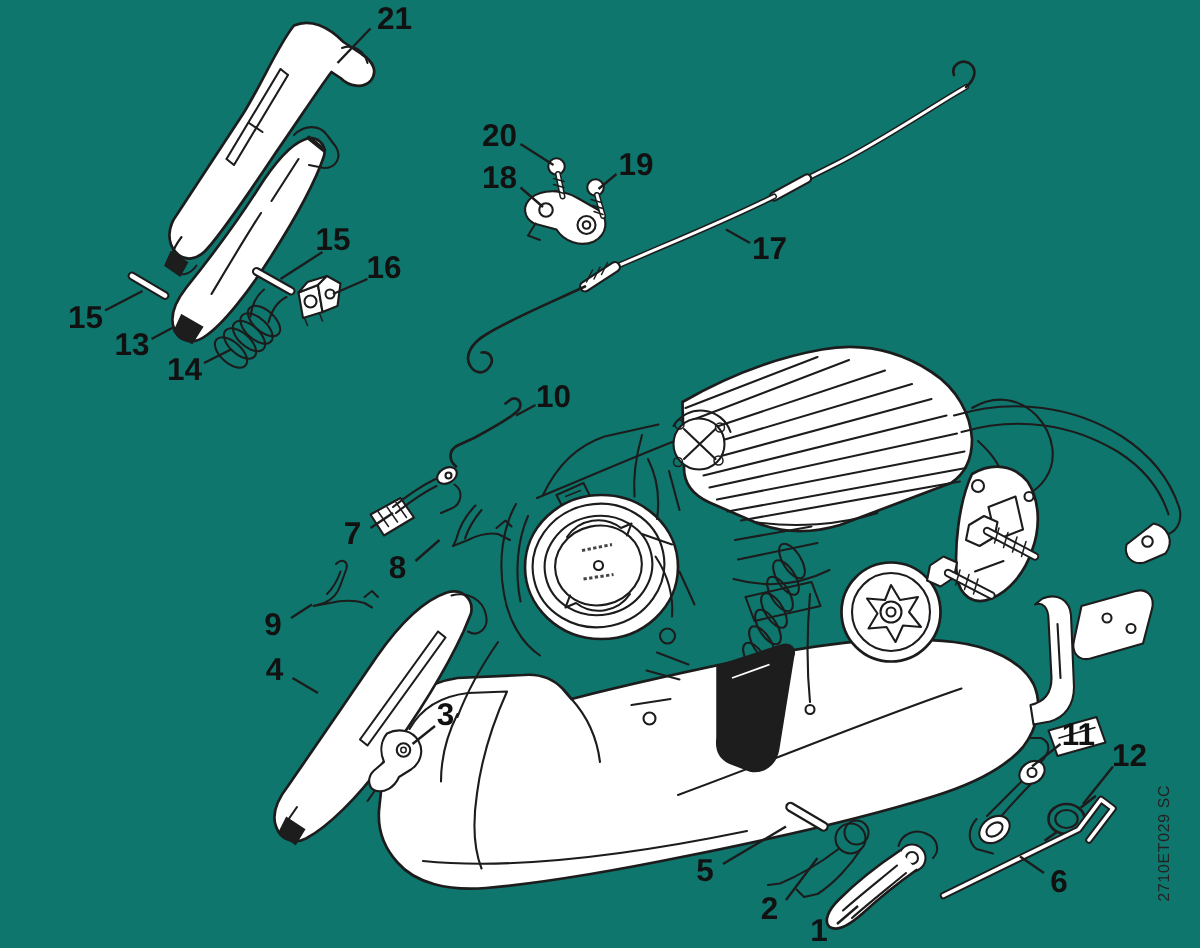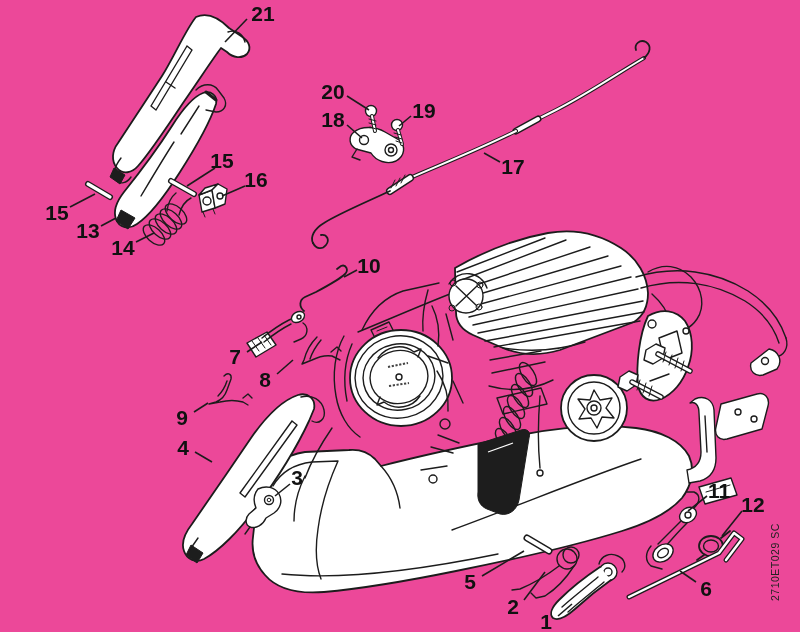--- a/index.html
+++ b/index.html
@@ -1,17 +1,17 @@
 <!DOCTYPE html>
 <html><head>
 <meta charset="utf-8">
 <style>
   html,body{margin:0;padding:0;background:#f3f3f3;}
   .stage{
-    position:relative;width:800px;height:632px;background:#ec4899;
+    position:relative;width:800px;height:632px;background:#0f766e;
     font-family:"Liberation Sans", sans-serif;overflow:hidden;
   }
   svg{display:block}
   .ln{stroke:#1c1c1c;fill:none;stroke-width:1.4;stroke-linecap:round;stroke-linejoin:round;}
   .ln2{stroke:#1c1c1c;fill:none;stroke-width:1.8;stroke-linecap:round;stroke-linejoin:round;}
   .thin{stroke:#1c1c1c;fill:none;stroke-width:1;stroke-linecap:round;}
   .wfill{fill:#ffffff;}
   .dark{fill:#1d1d1d;stroke:#1d1d1d;}
   .ro{stroke:#1c1c1c;fill:none;stroke-linecap:round;stroke-linejoin:round;}
   .ri{stroke:#ffffff;fill:none;stroke-linecap:round;stroke-linejoin:round;}

